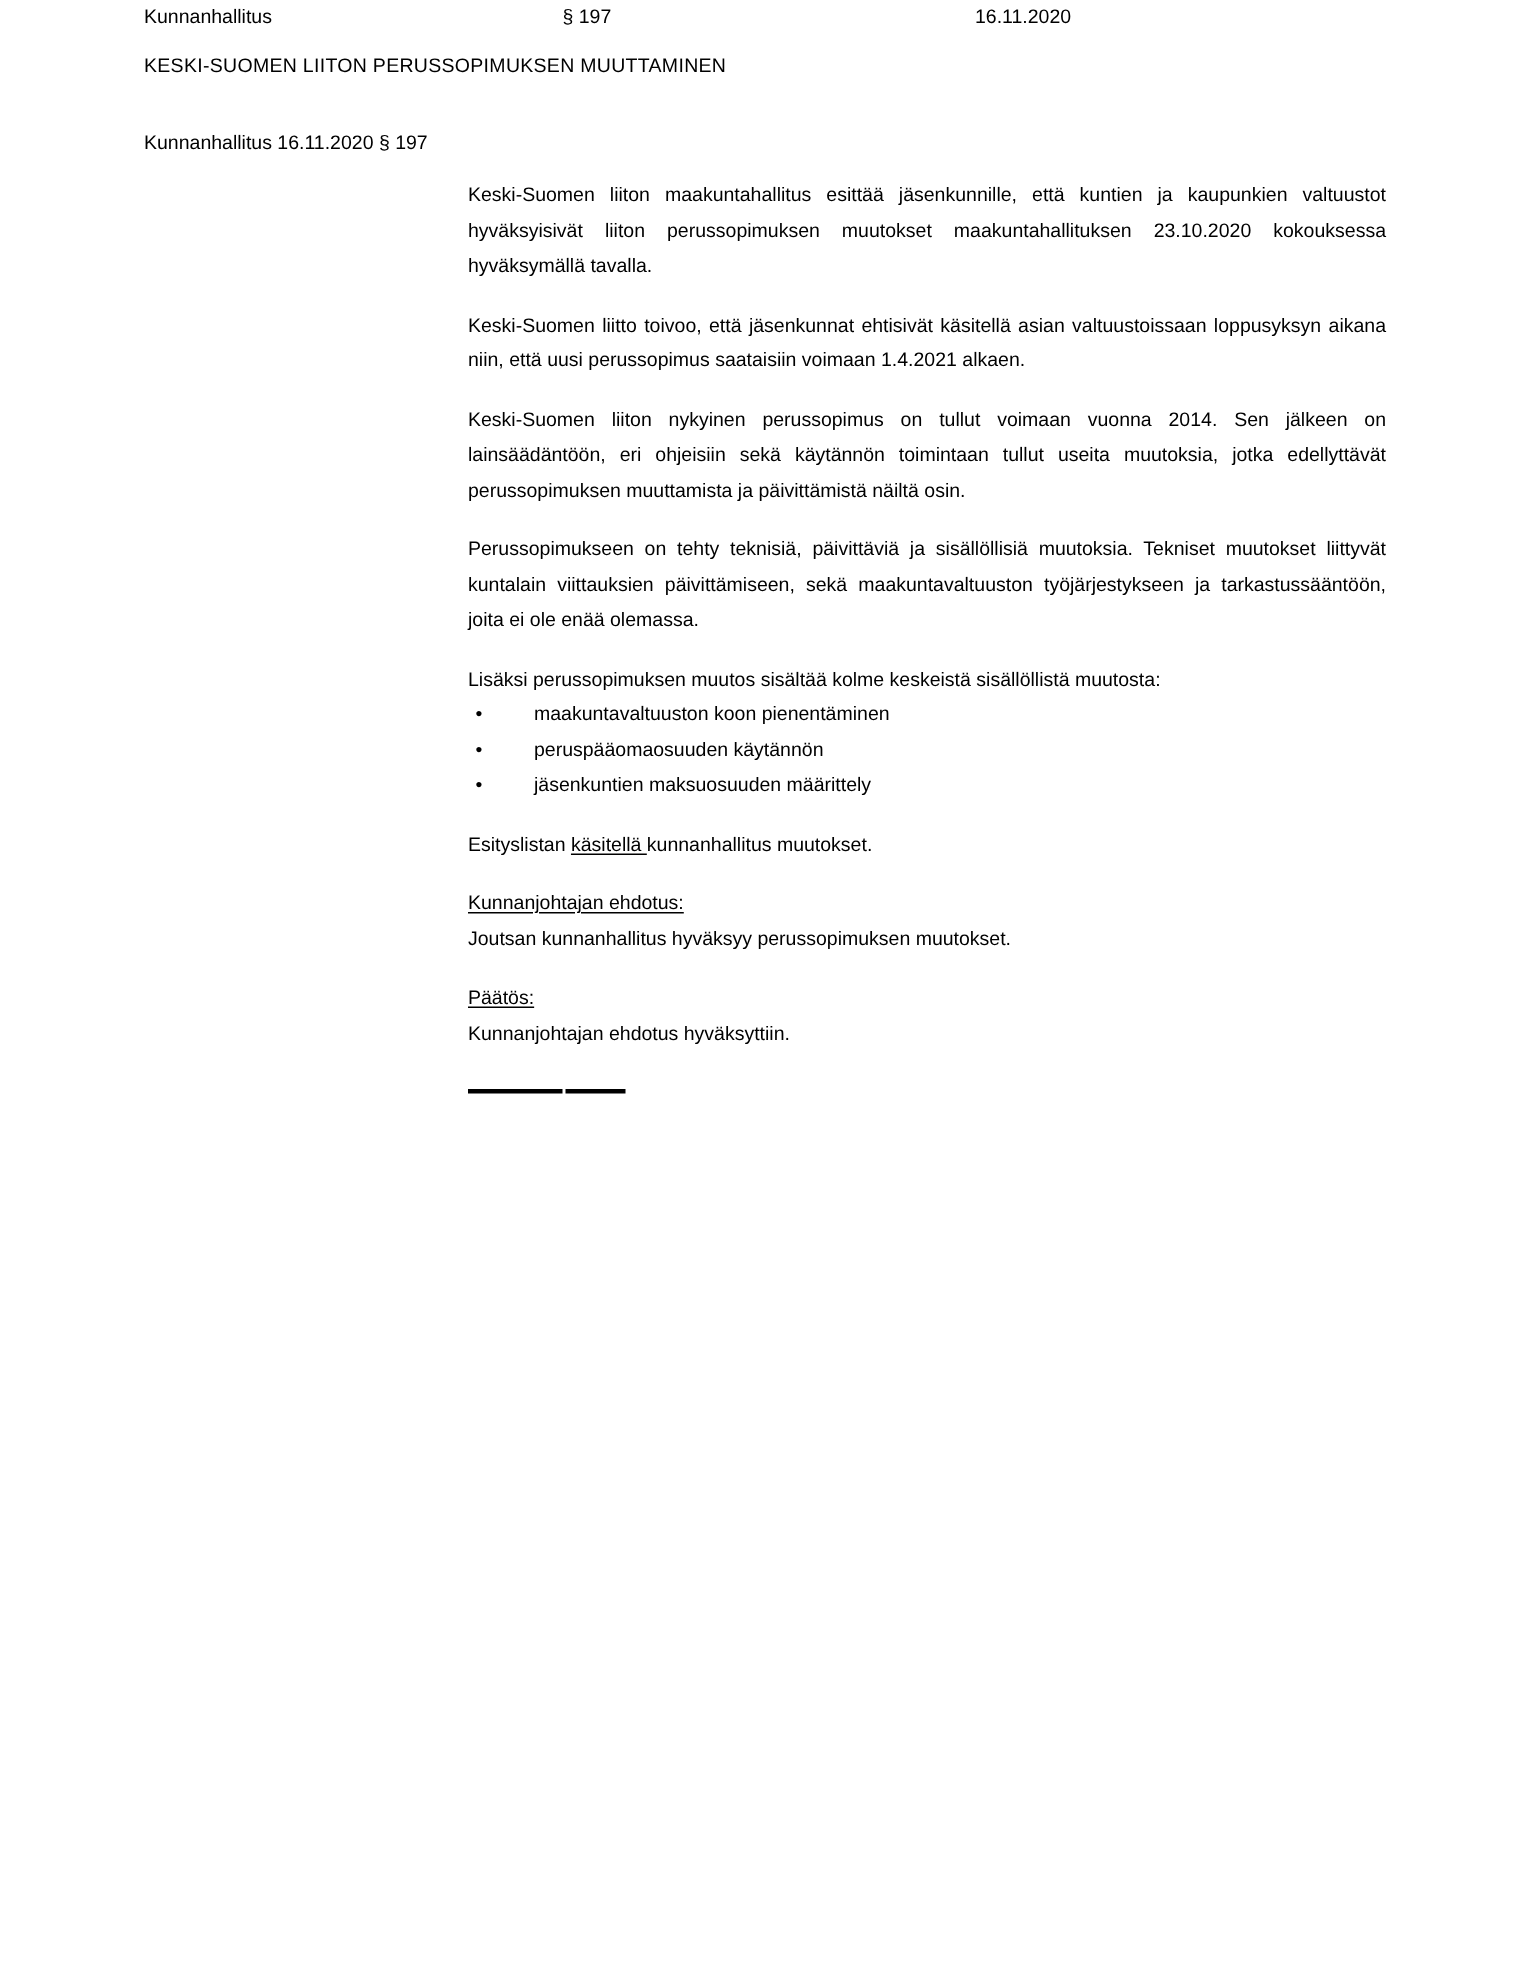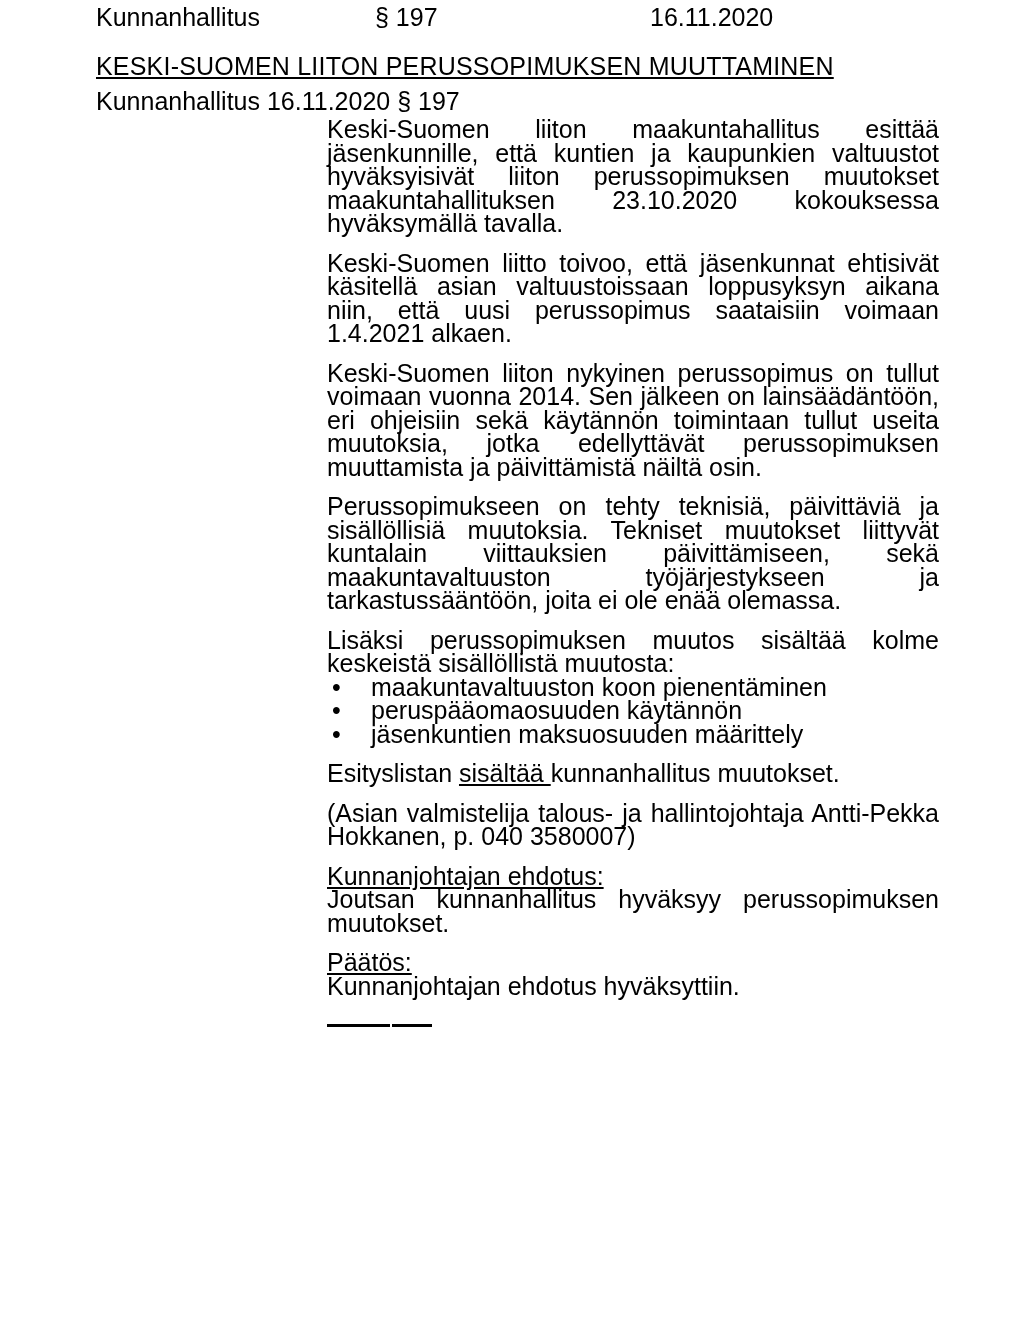--- a/index.html
+++ b/index.html
@@ -7,56 +7,55 @@
     padding: 0;
     background: #ffffff;
   }
   .page {
     position: relative;
     width: 1020px;
     height: 1272px;
     background: #ffffff;
     color: #000000;
     font-family: "Liberation Sans", "DejaVu Sans", sans-serif;
-    font-size: 25px;
+    font-size: 13px;
     overflow: hidden;
   }
 
   
   .doc-header {
     position: absolute;
     top: 3px;
     left: 96px;
     white-space: nowrap;
   }
   .doc-header .col-org     { display: inline-block; width: 279px; }
   .doc-header .col-section { display: inline-block; width: 275px; }
   .doc-header .col-date    { display: inline-block; }
 
   .doc-title {
     position: absolute;
-    top: 52px;
+    top: 36px;
     left: 96px;
     letter-spacing: 0.2px;
     white-space: nowrap;
-    text-decoration: underline;
   }
   .doc-reference {
     position: absolute;
     top: 87px;
     left: 96px;
     white-space: nowrap;
     text-align: center;
   }
 
   
   .body-col {
     position: absolute;
     top: 118px;
-    left: 327px;
+    left: 312px;
     width: 612px;
     line-height: 23.5px;
     text-align: justify;
   }
   .body-col p {
     margin: 0 0 16px 0;
   }
   .body-col p.tight {
     margin-bottom: 0;
   }
@@ -124,23 +123,22 @@
       <li>
         <span class="bullet-marker">•</span>
         <span>peruspääomaosuuden käytännön</span>
       </li>
       <li>
         <span class="bullet-marker">•</span>
         <span>jäsenkuntien maksuosuuden määrittely</span>
       </li>
     </ul>
 
-    <p><span>Esityslistan </span><span class="u-word">sisältää </span><span>kunnanhallitus muutokset.</span></p>
+    <p><span>Esityslistan </span><span class="u-word">käsitellä </span><span>kunnanhallitus muutokset.</span></p>
 
-    <p>(Asian valmistelija talous- ja hallintojohtaja Antti-Pekka Hokkanen, p. 040 3580007)</p>
 
     <p class="tight"><span class="u-head">Kunnanjohtajan ehdotus:</span></p>
     <p>Joutsan kunnanhallitus hyväksyy perussopimuksen muutokset.</p>
 
     <p class="tight"><span class="u-head">Päätös:</span></p>
     <p>Kunnanjohtajan ehdotus hyväksyttiin.</p>
 
     <div class="sig-line">
       <div class="seg seg-a"></div>
       <div class="seg seg-b"></div>

